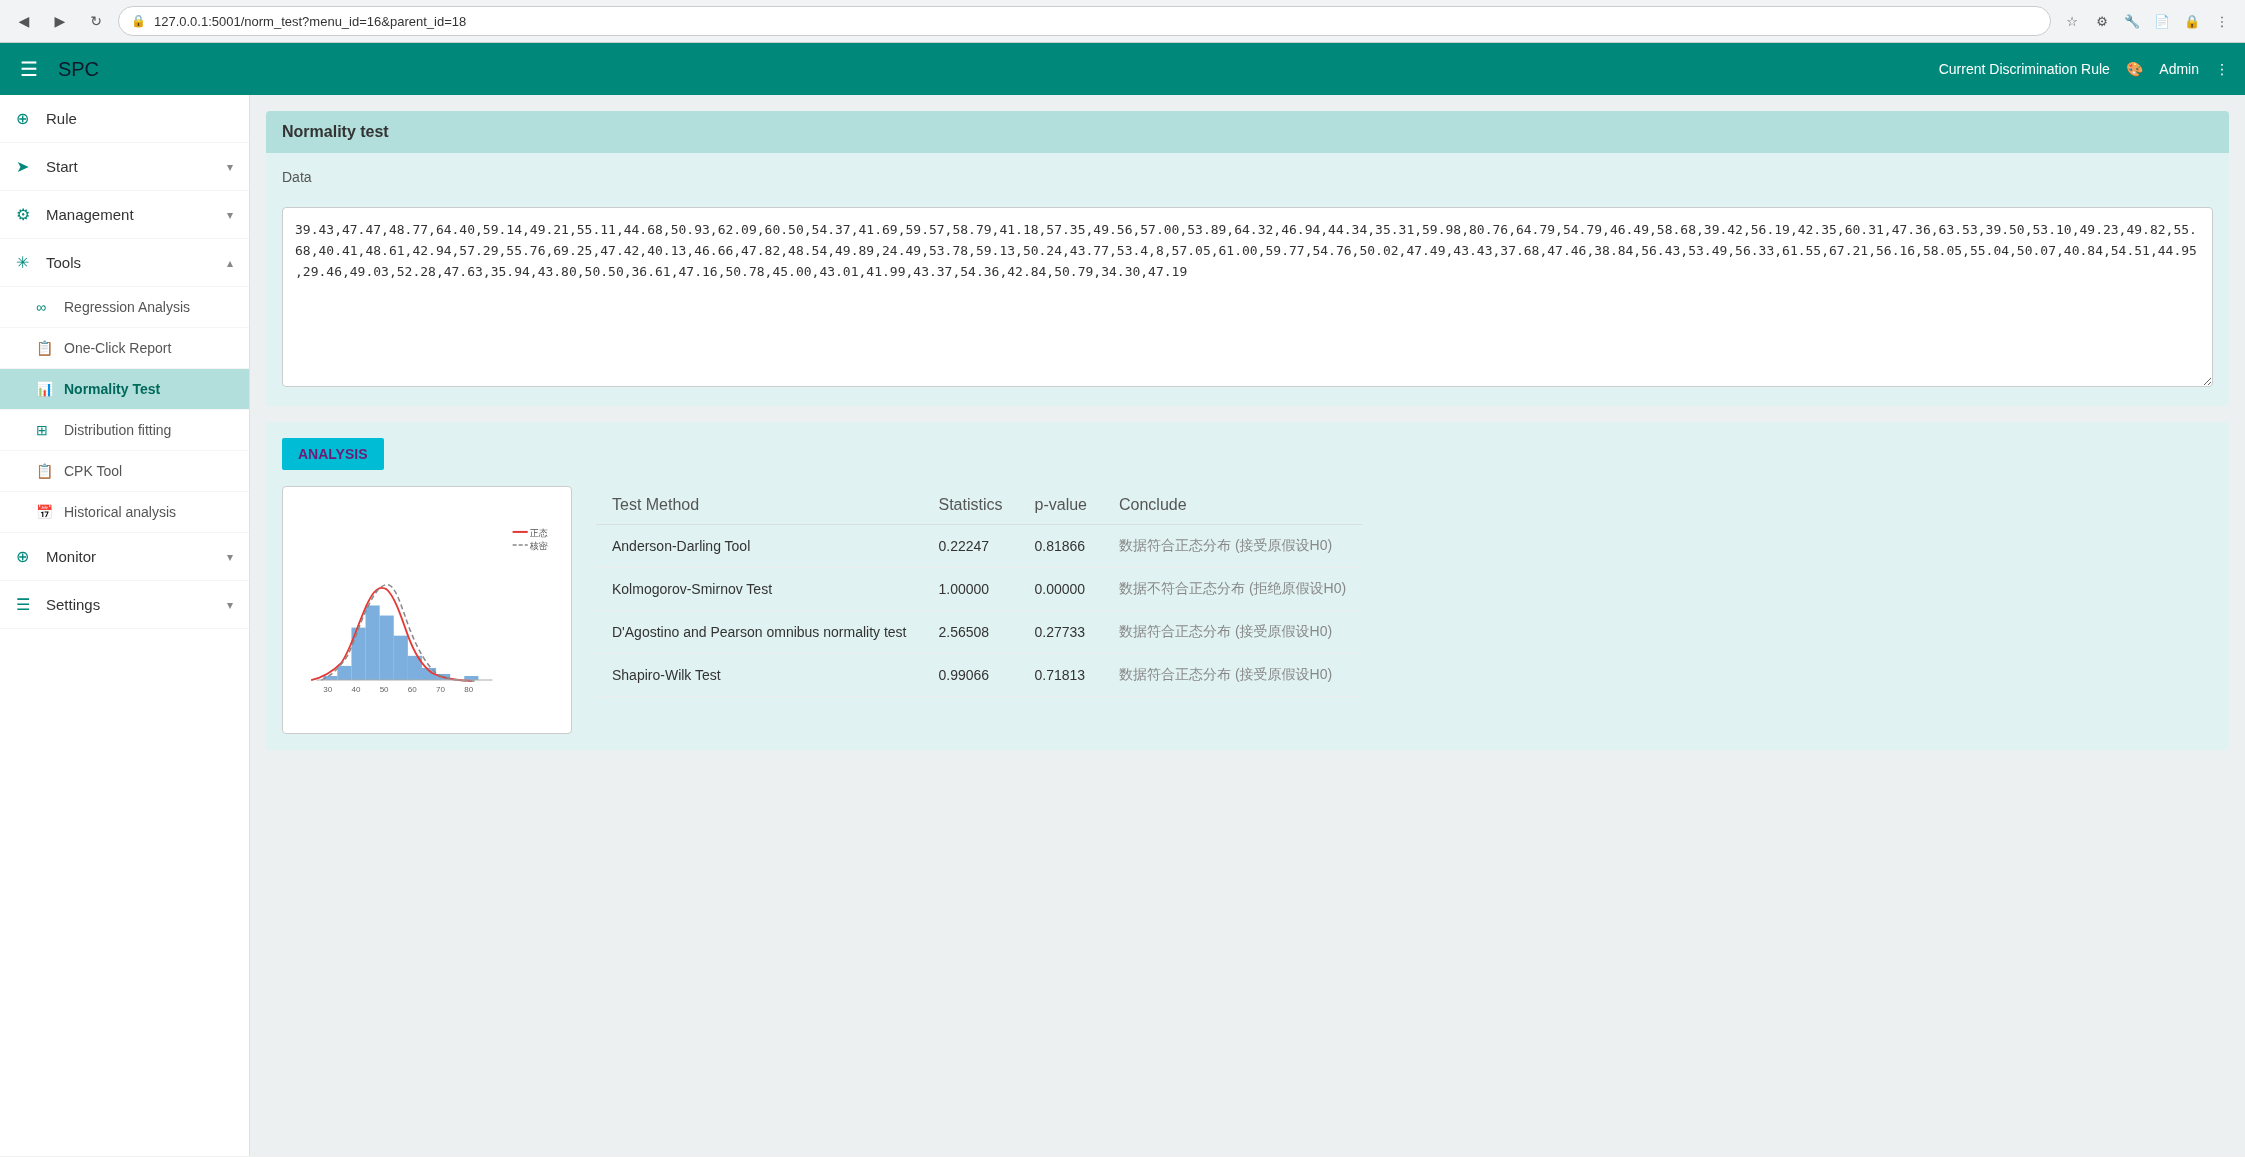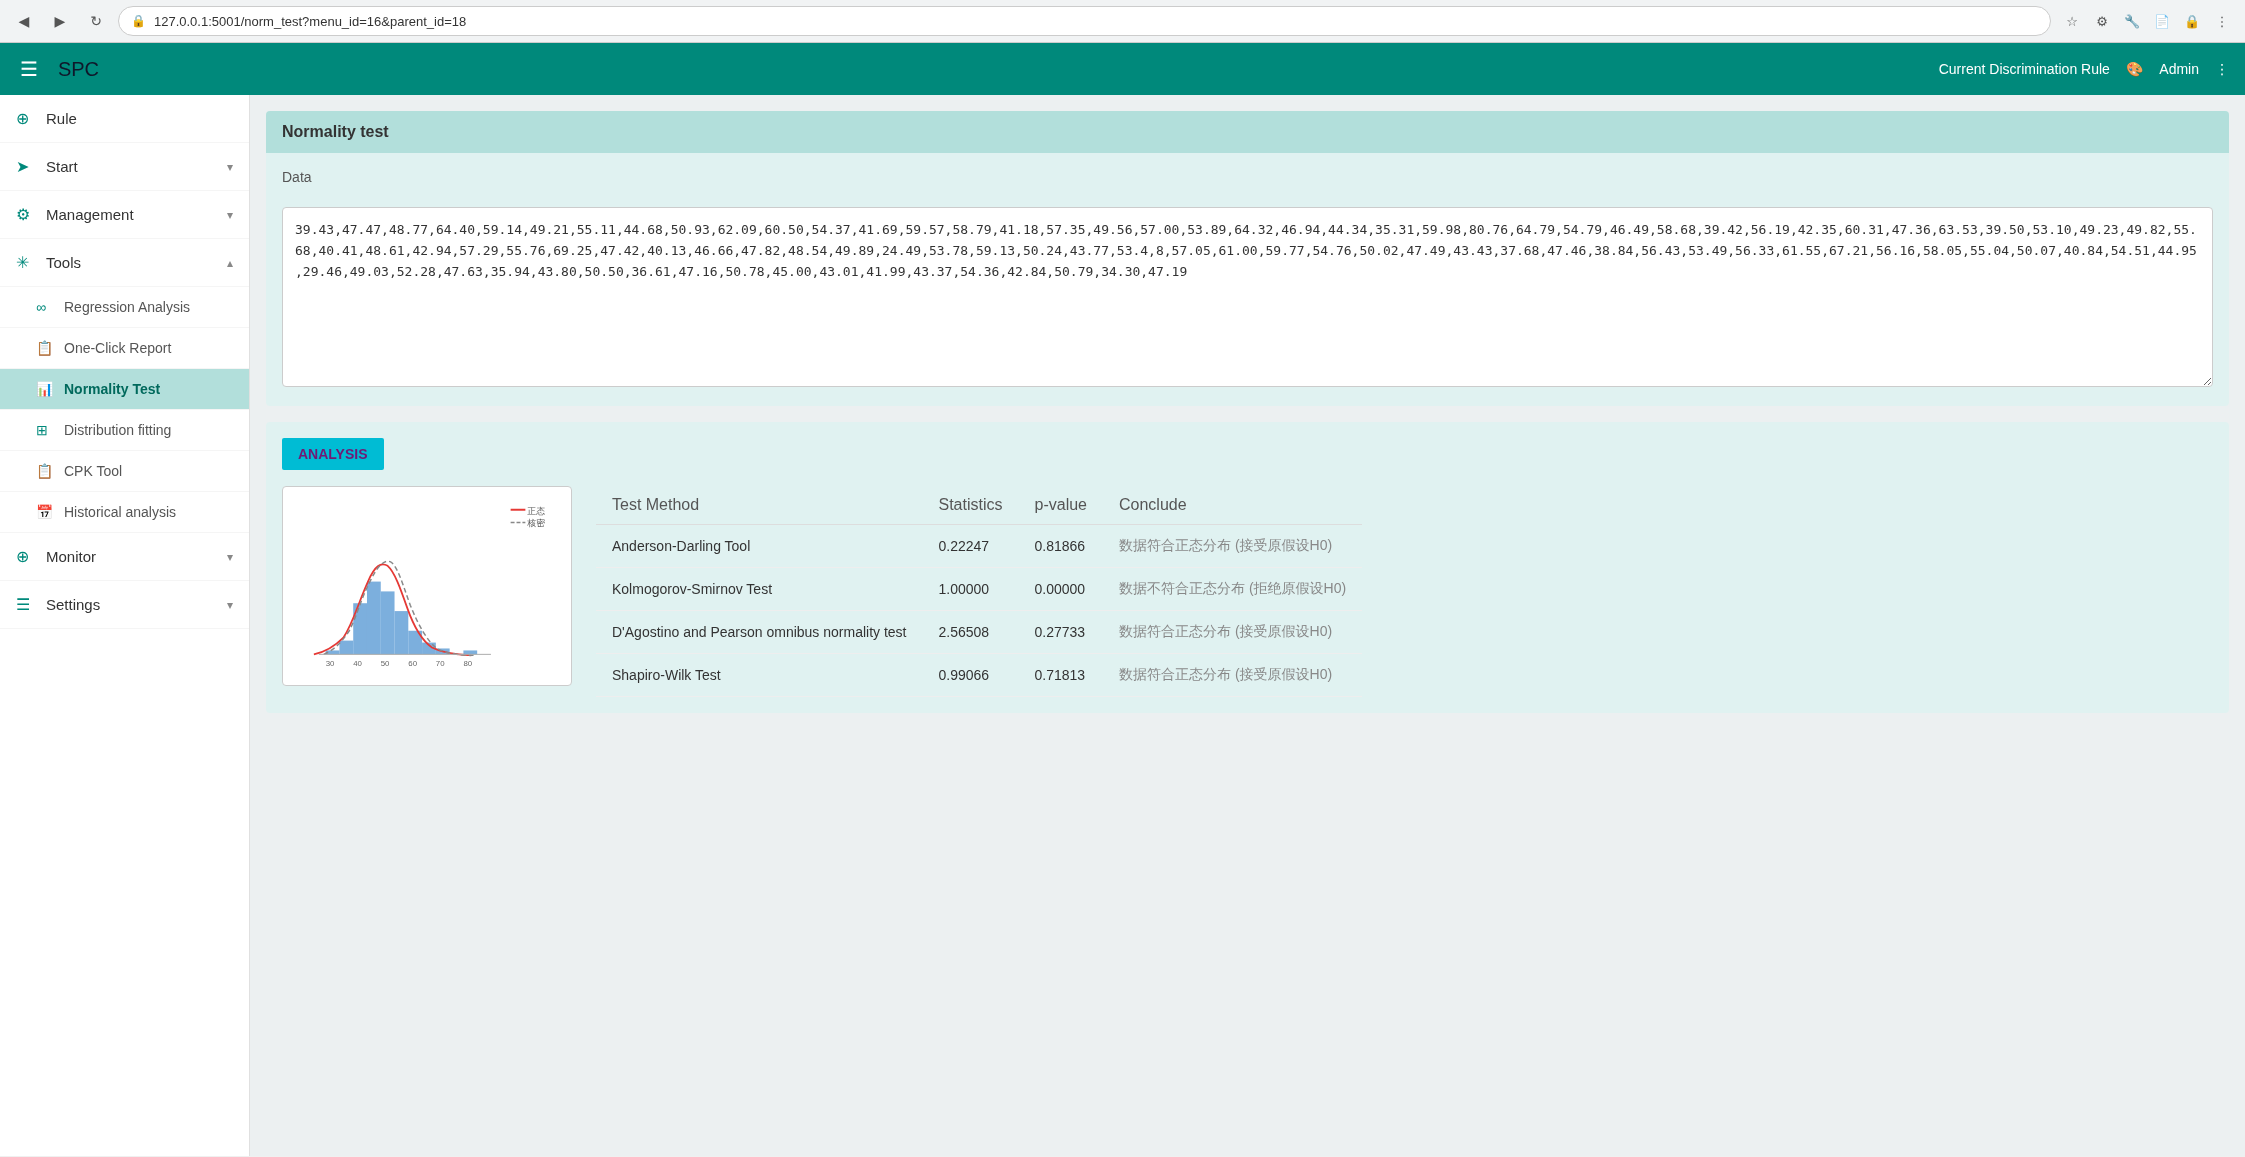--- a/index.html
+++ b/index.html
@@ -163,21 +163,21 @@
     }
 
     .analysis-content {
       display: flex;
       gap: 24px;
     }
 
     .chart-container {
       width: 290px;
       min-width: 290px;
-      height: 200px;
+      height: 248px;
       border: 1px solid #ccc;
       background: white;
       border-radius: 4px;
       padding: 8px;
       position: relative;
     }
 
     .results-table {
       flex: 1;
       border-collapse: collapse;

